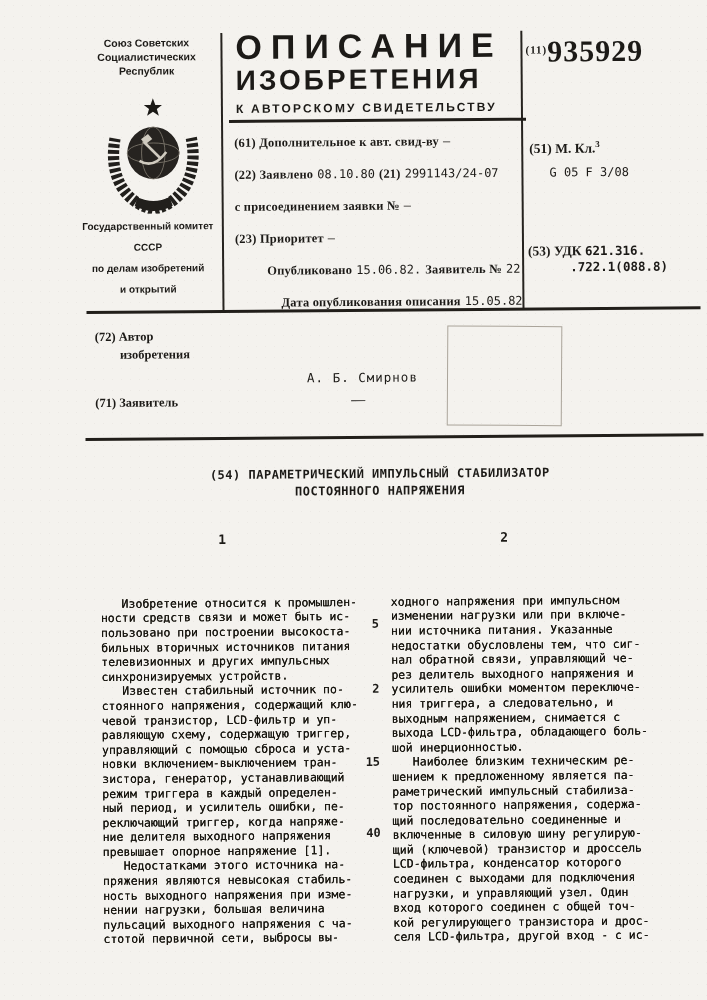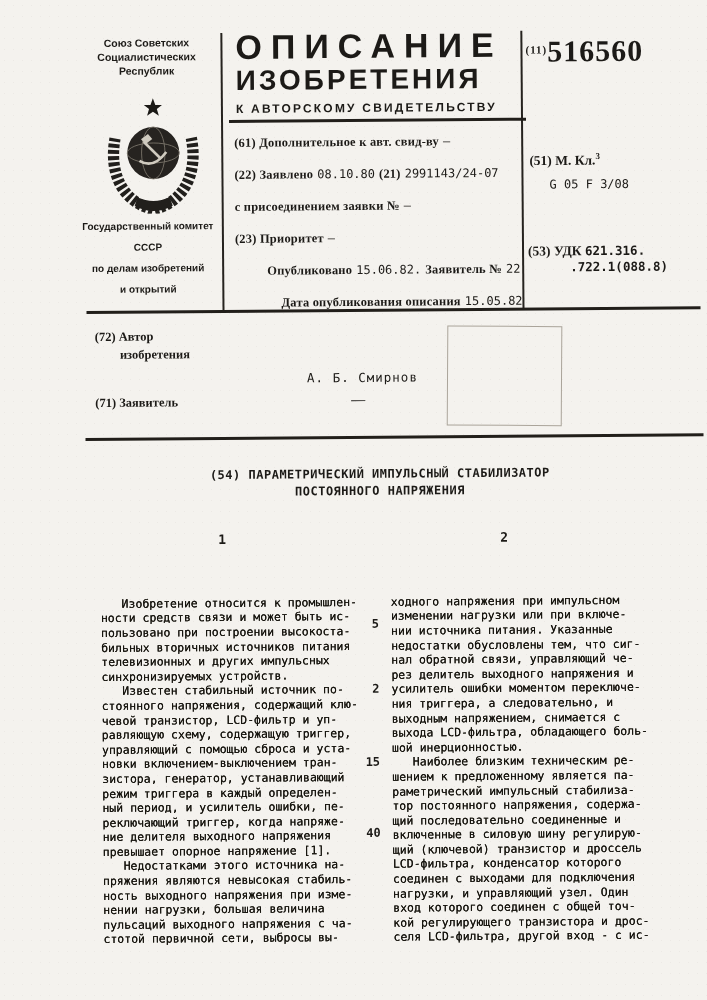--- a/index.html
+++ b/index.html
@@ -45,21 +45,21 @@
 
   
   .biblio{left:237px;top:133px;width:286px;}
   .bib-row{margin-bottom:15px;line-height:15px;white-space:nowrap;}
   .bib-row:nth-of-type(5){padding-left:32px;}
   .bib-row:nth-of-type(6){padding-left:46px;}
   .bib-label{font-family:"Liberation Serif",serif;font-weight:bold;font-size:12.5px;letter-spacing:0.2px;margin-right:4px;}
   .bib-value{font-family:"DejaVu Sans Mono","Liberation Mono",monospace;font-size:12px;margin-right:4px;}
 
   
-  .mkl{left:532px;top:153px;font-weight:bold;font-size:13.5px;}
+  .mkl{left:532px;top:141px;font-weight:bold;font-size:13.5px;}
   .mkl sup{font-size:9px;}
   .mkl .mono-val{margin:8px 0 0 20px;text-align:center;}
   .mono-val{font-family:"DejaVu Sans Mono","Liberation Mono",monospace;font-size:12px;font-weight:normal;}
   .udk{left:530px;top:245px;font-weight:bold;font-size:13.5px;line-height:16px;white-space:nowrap;}
   .udk .u2{padding-left:42px;}
   .udk .mono-inline{font-family:"DejaVu Sans Mono","Liberation Mono",monospace;font-size:12.5px;font-weight:bold;}
 
   
   .author{left:96px;top:326px;font-weight:bold;font-size:12.5px;line-height:18px;}
   .author .l2{padding-left:25px;}
@@ -129,21 +129,21 @@
     <div class="abs rule rule-mid"></div>
     <div class="abs rule rule-low"></div>
 
     <div class="abs doc-head">
       <div class="t1">ОПИСАНИЕ</div>
       <div class="t2">ИЗОБРЕТЕНИЯ</div>
       <div class="sub">К АВТОРСКОМУ СВИДЕТЕЛЬСТВУ</div>
     </div>
 
     <div class="abs pubnum">
-      <span class="small">(11)</span><span class="big">516560</span>
+      <span class="small">(11)</span><span class="big">935929</span>
     </div>
 
     <div class="abs biblio">
 
         <div class="bib-row">
           <span class="bib-label">(61) Дополнительное к авт. свид-ву</span><span class="bib-value">—</span><span class="bib-label"></span><span class="bib-value"></span>
         </div>
 
         <div class="bib-row">
           <span class="bib-label">(22) Заявлено</span><span class="bib-value">08.10.80</span><span class="bib-label">(21)</span><span class="bib-value">2991143/24-07</span>

